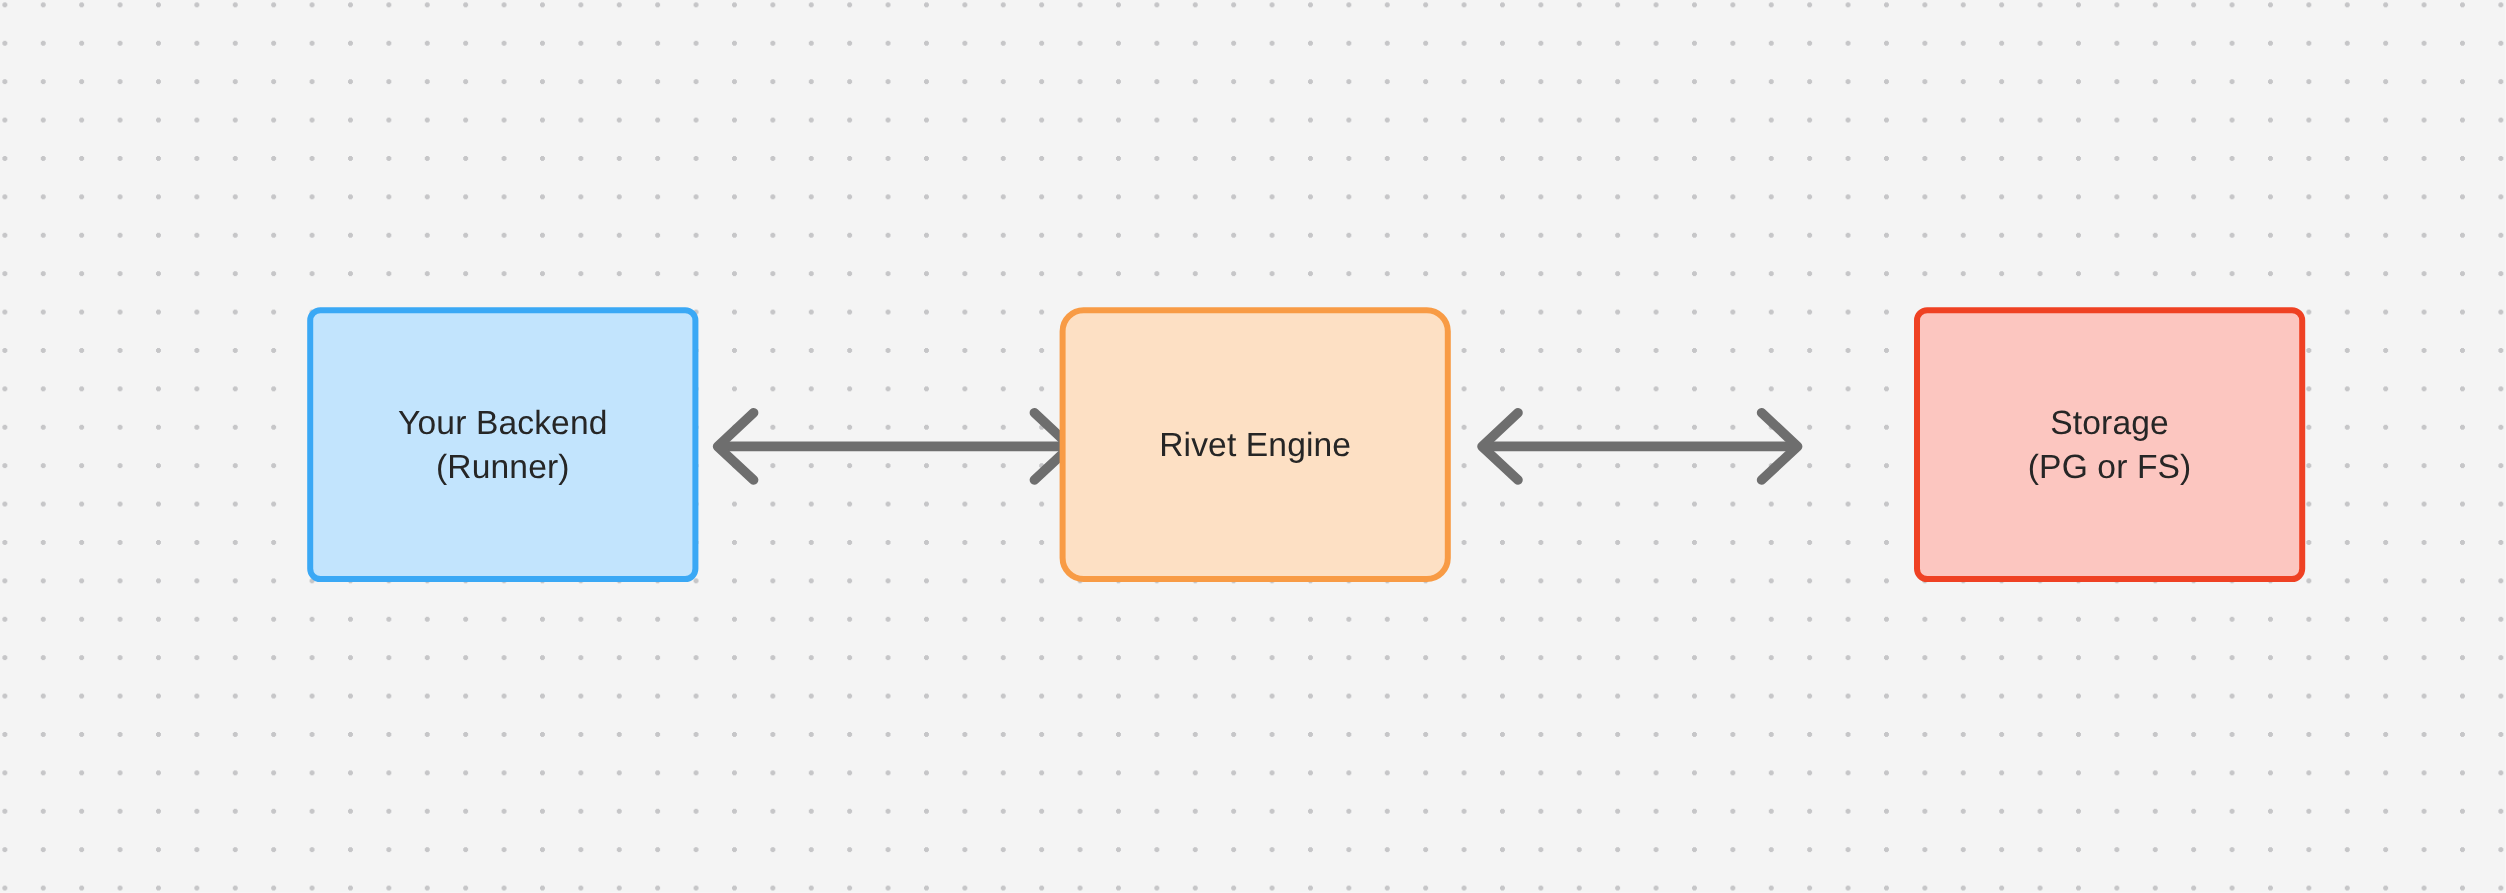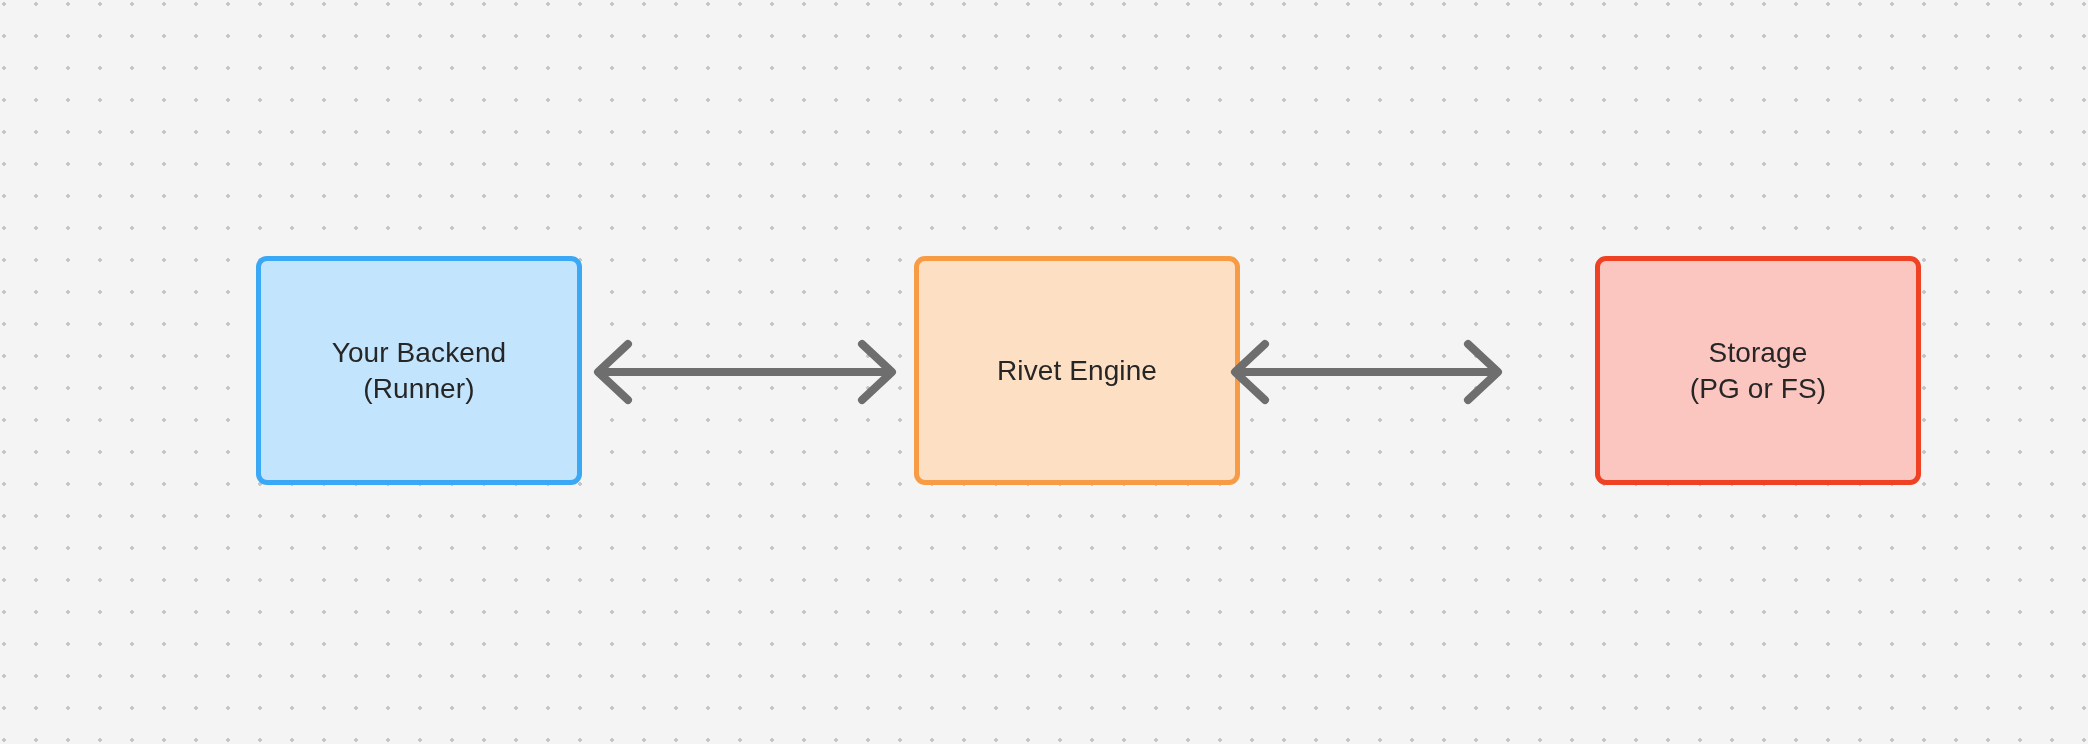--- a/index.html
+++ b/index.html
@@ -48,23 +48,24 @@
     white-space: pre-line;
     font-weight: 400;
   }
 
   #node-backend {
     left: 256px;
     background: #c2e4fd;
     border-color: #3aa8f5;
   }
   #node-engine {
-    left: 914px;
+    left: 883px;
     background: #fde0c4;
     border-color: #f89b45;
+    border-radius: 20px;
   }
   #node-storage {
     left: 1595px;
     background: #fcc6c0;
     border-color: #ef4123;
   }
 
   
   .connector {
     position: absolute;

